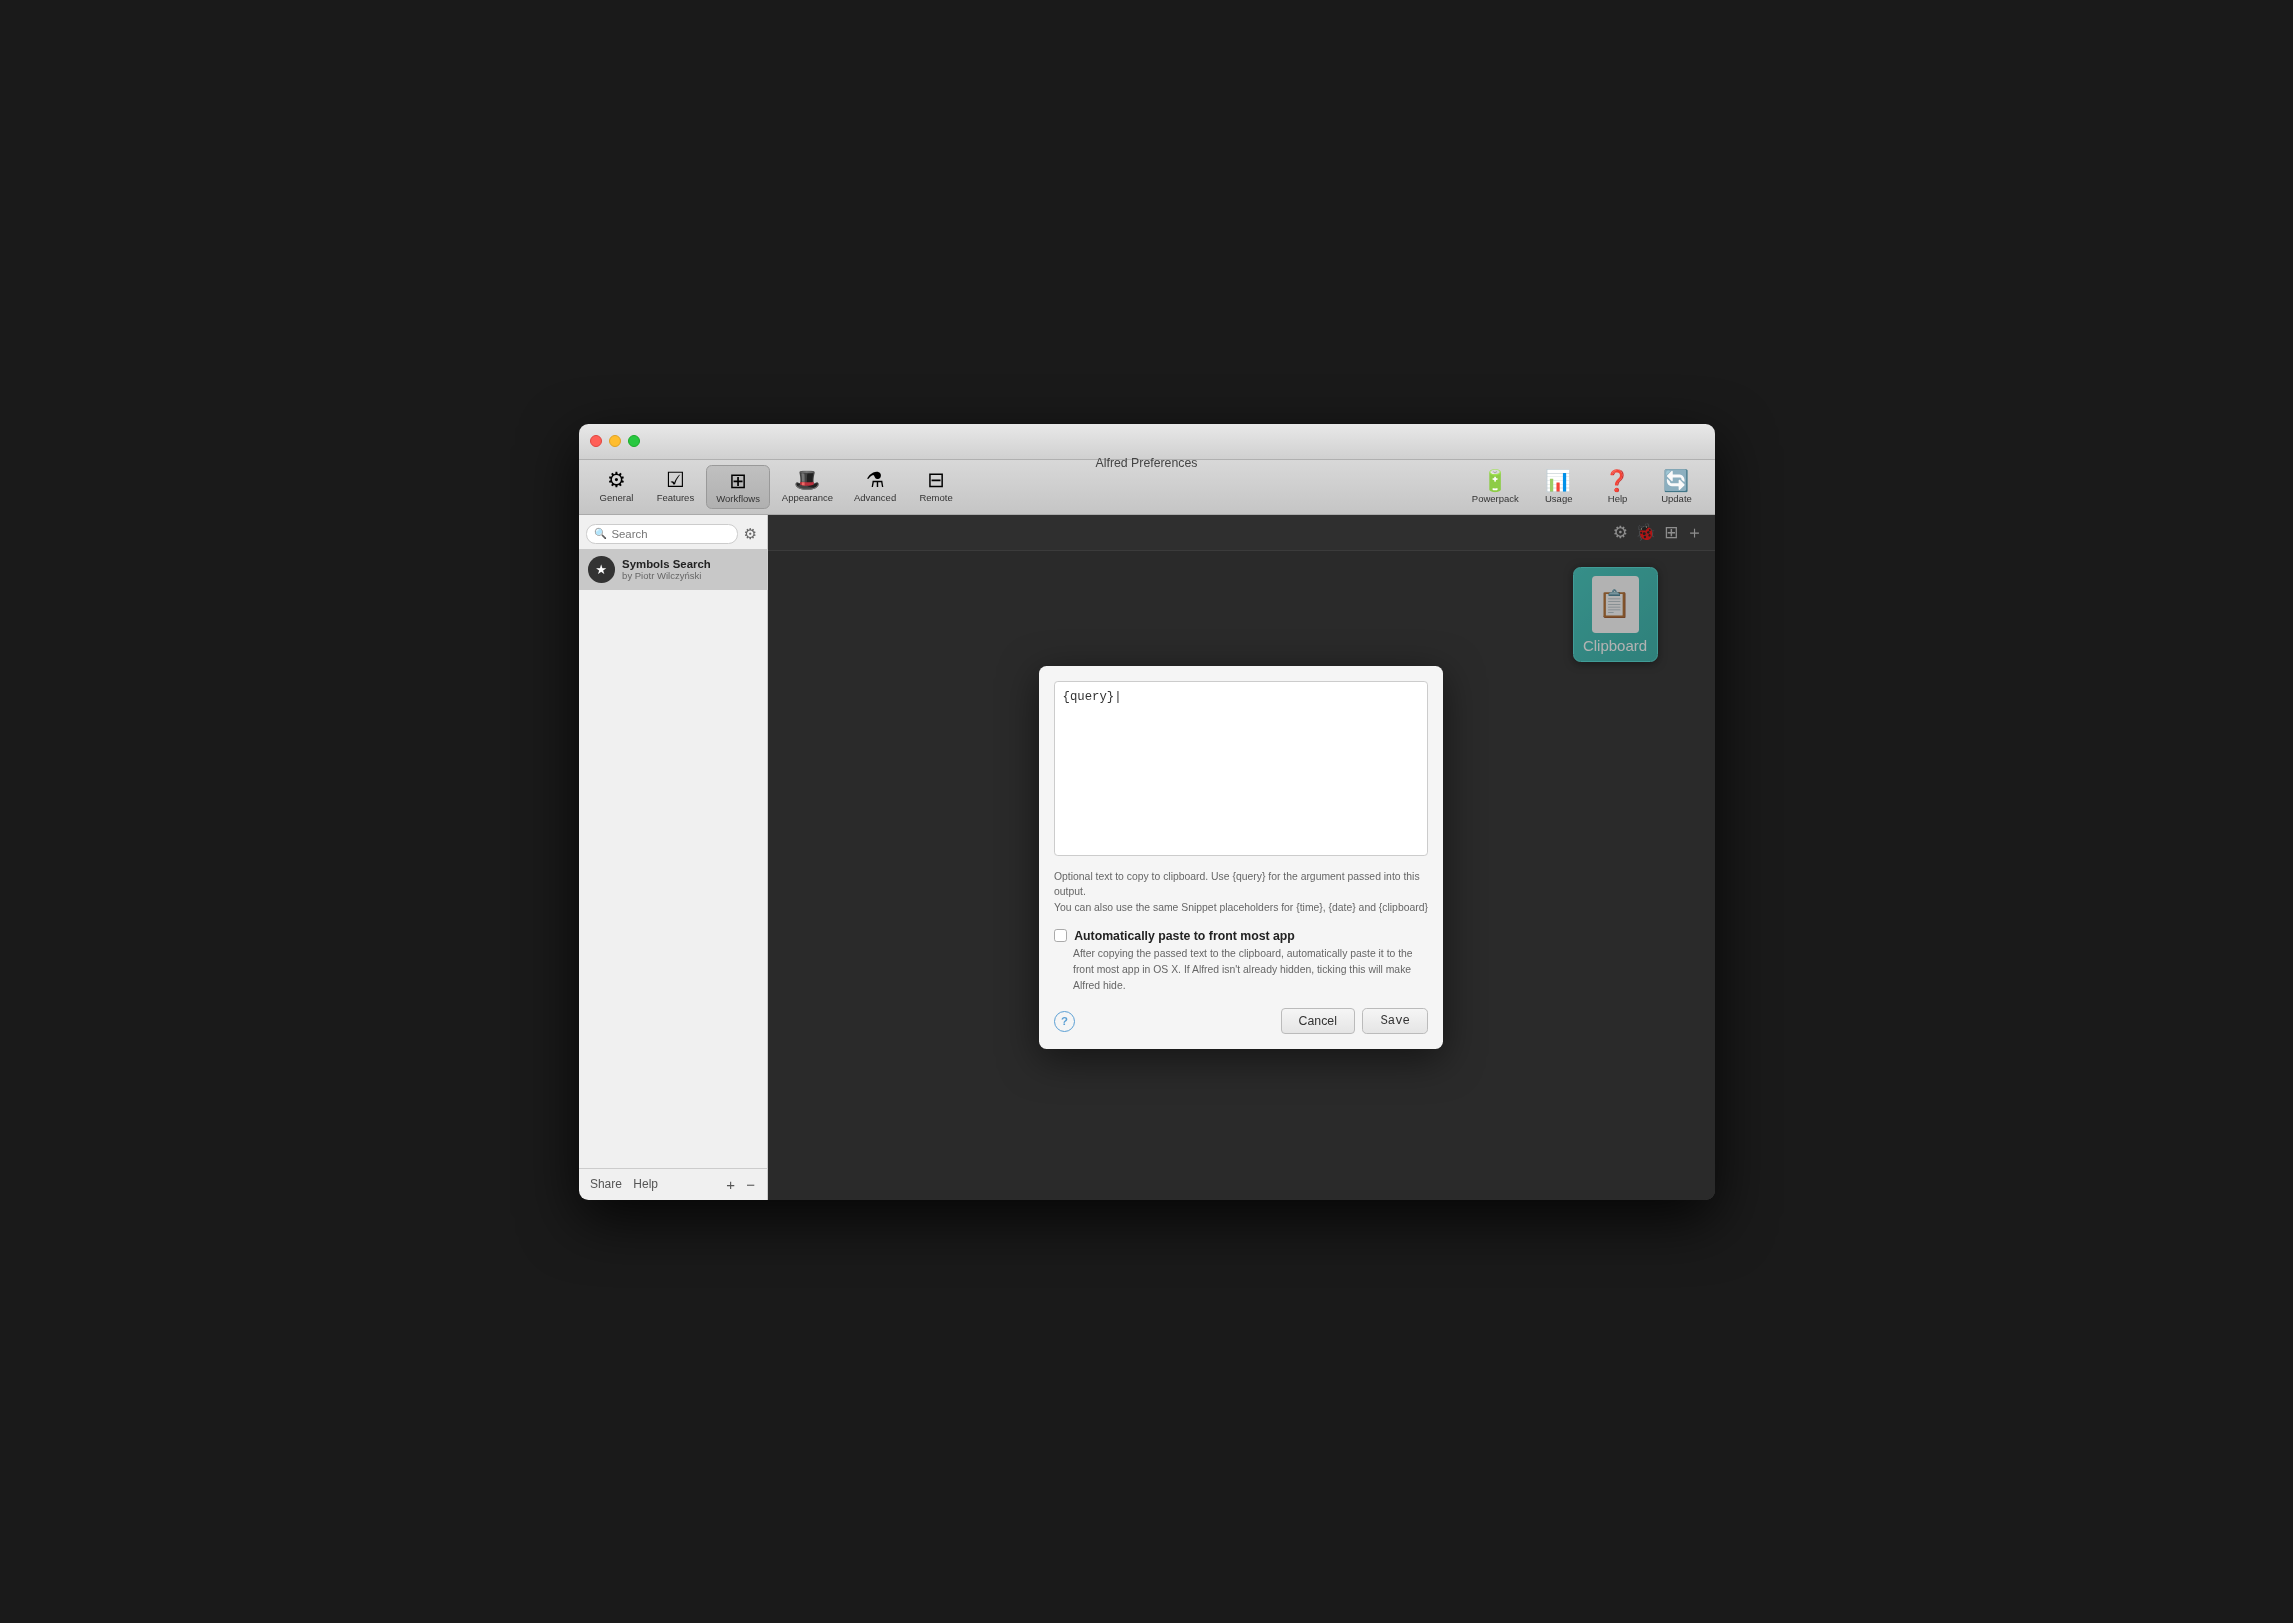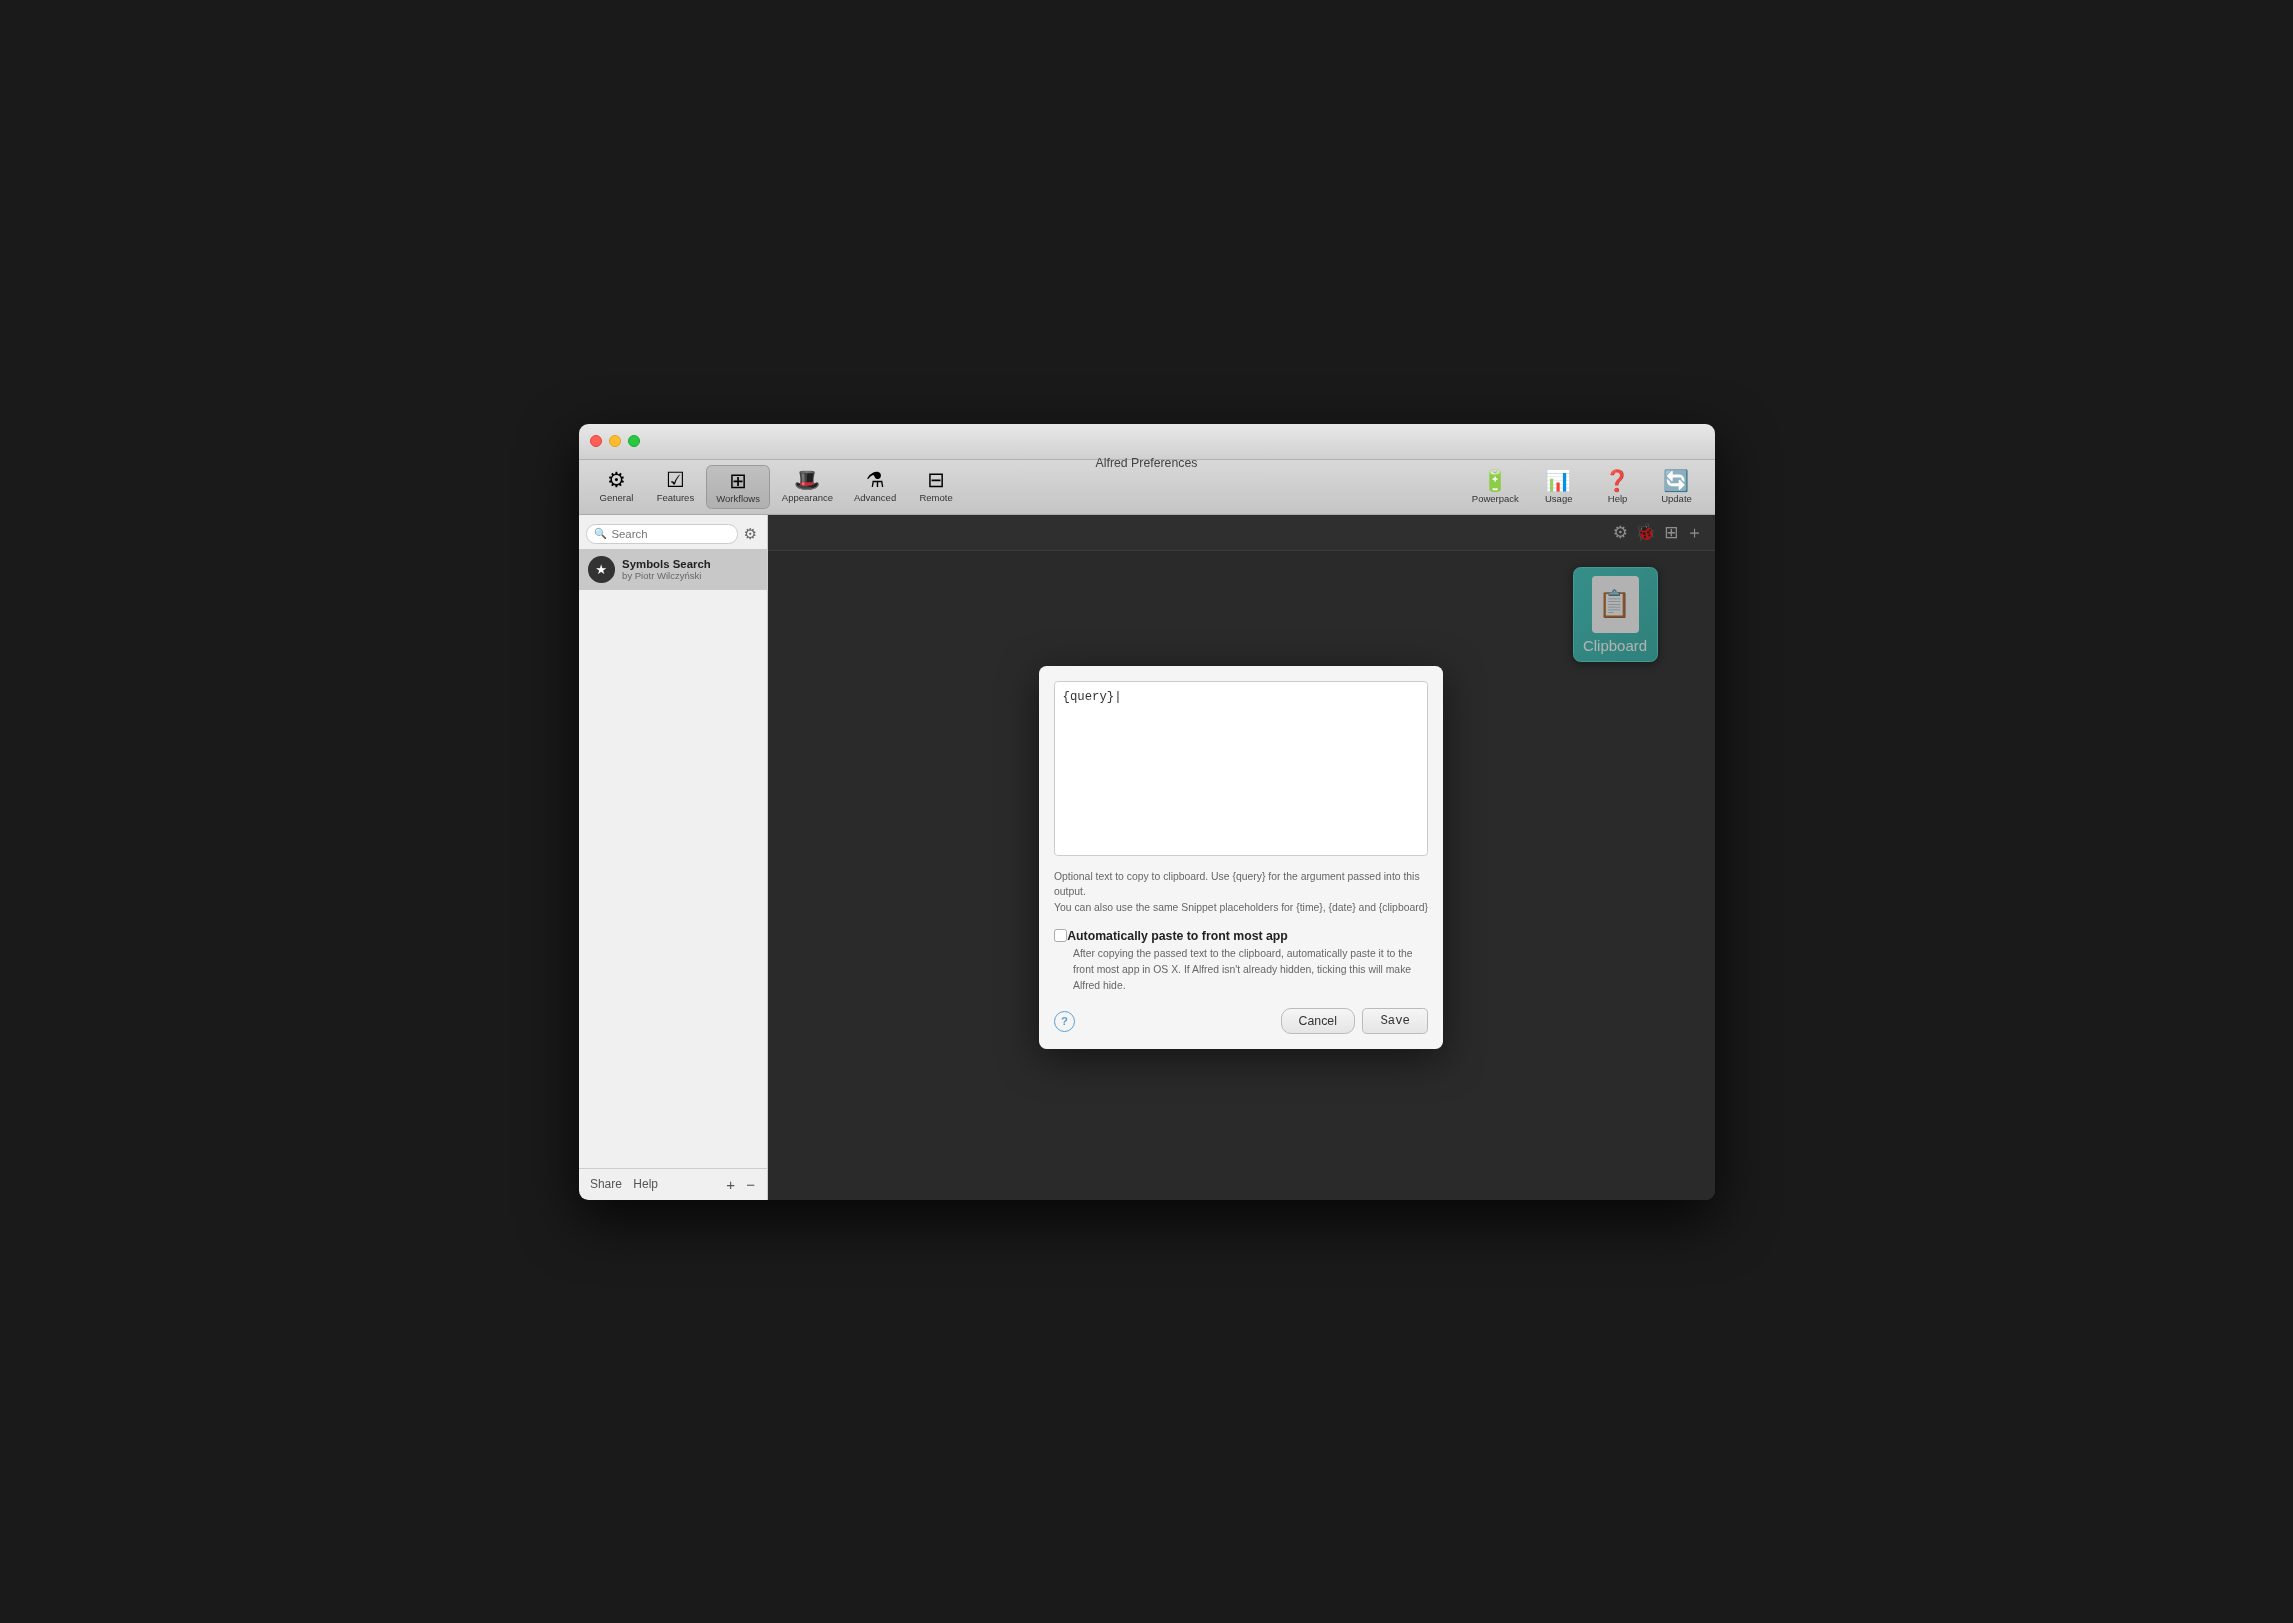--- a/index.html
+++ b/index.html
@@ -268,21 +268,21 @@
     }
     .dialog-hint {
       font-size: 10.4px;
       color: #666;
       margin-top: 9.5px;
       line-height: 1.5;
     }
     .dialog-checkbox-row {
       display: flex;
       align-items: center;
-      gap: 0;
+      gap: 7px;
       margin-top: 13.2px;
     }
     .dialog-checkbox {
       width: 13.2px;
       height: 13.2px;
       border: 0.9px solid #aaa;
       background: white;
       border-radius: 2.8px;
       appearance: none;
       cursor: pointer;
@@ -318,21 +318,21 @@
       align-items: center;
       justify-content: center;
     }
     .dialog-buttons {
       margin-left: auto;
       display: flex;
       gap: 7.6px;
     }
     .btn-cancel {
       padding: 4.7px 17px;
-      border-radius: 10px;
+      border-radius: 4px;
       border: 0.9px solid #bbb;
       background: linear-gradient(180deg, #f5f5f5 0%, #e5e5e5 100%);
       font-size: 12.3px;
       color: #333;
       cursor: pointer;
     }
     .btn-save {
       padding: 4.7px 17px;
       border-radius: 4.7px;
       border: 0.9px solid #bbb;

